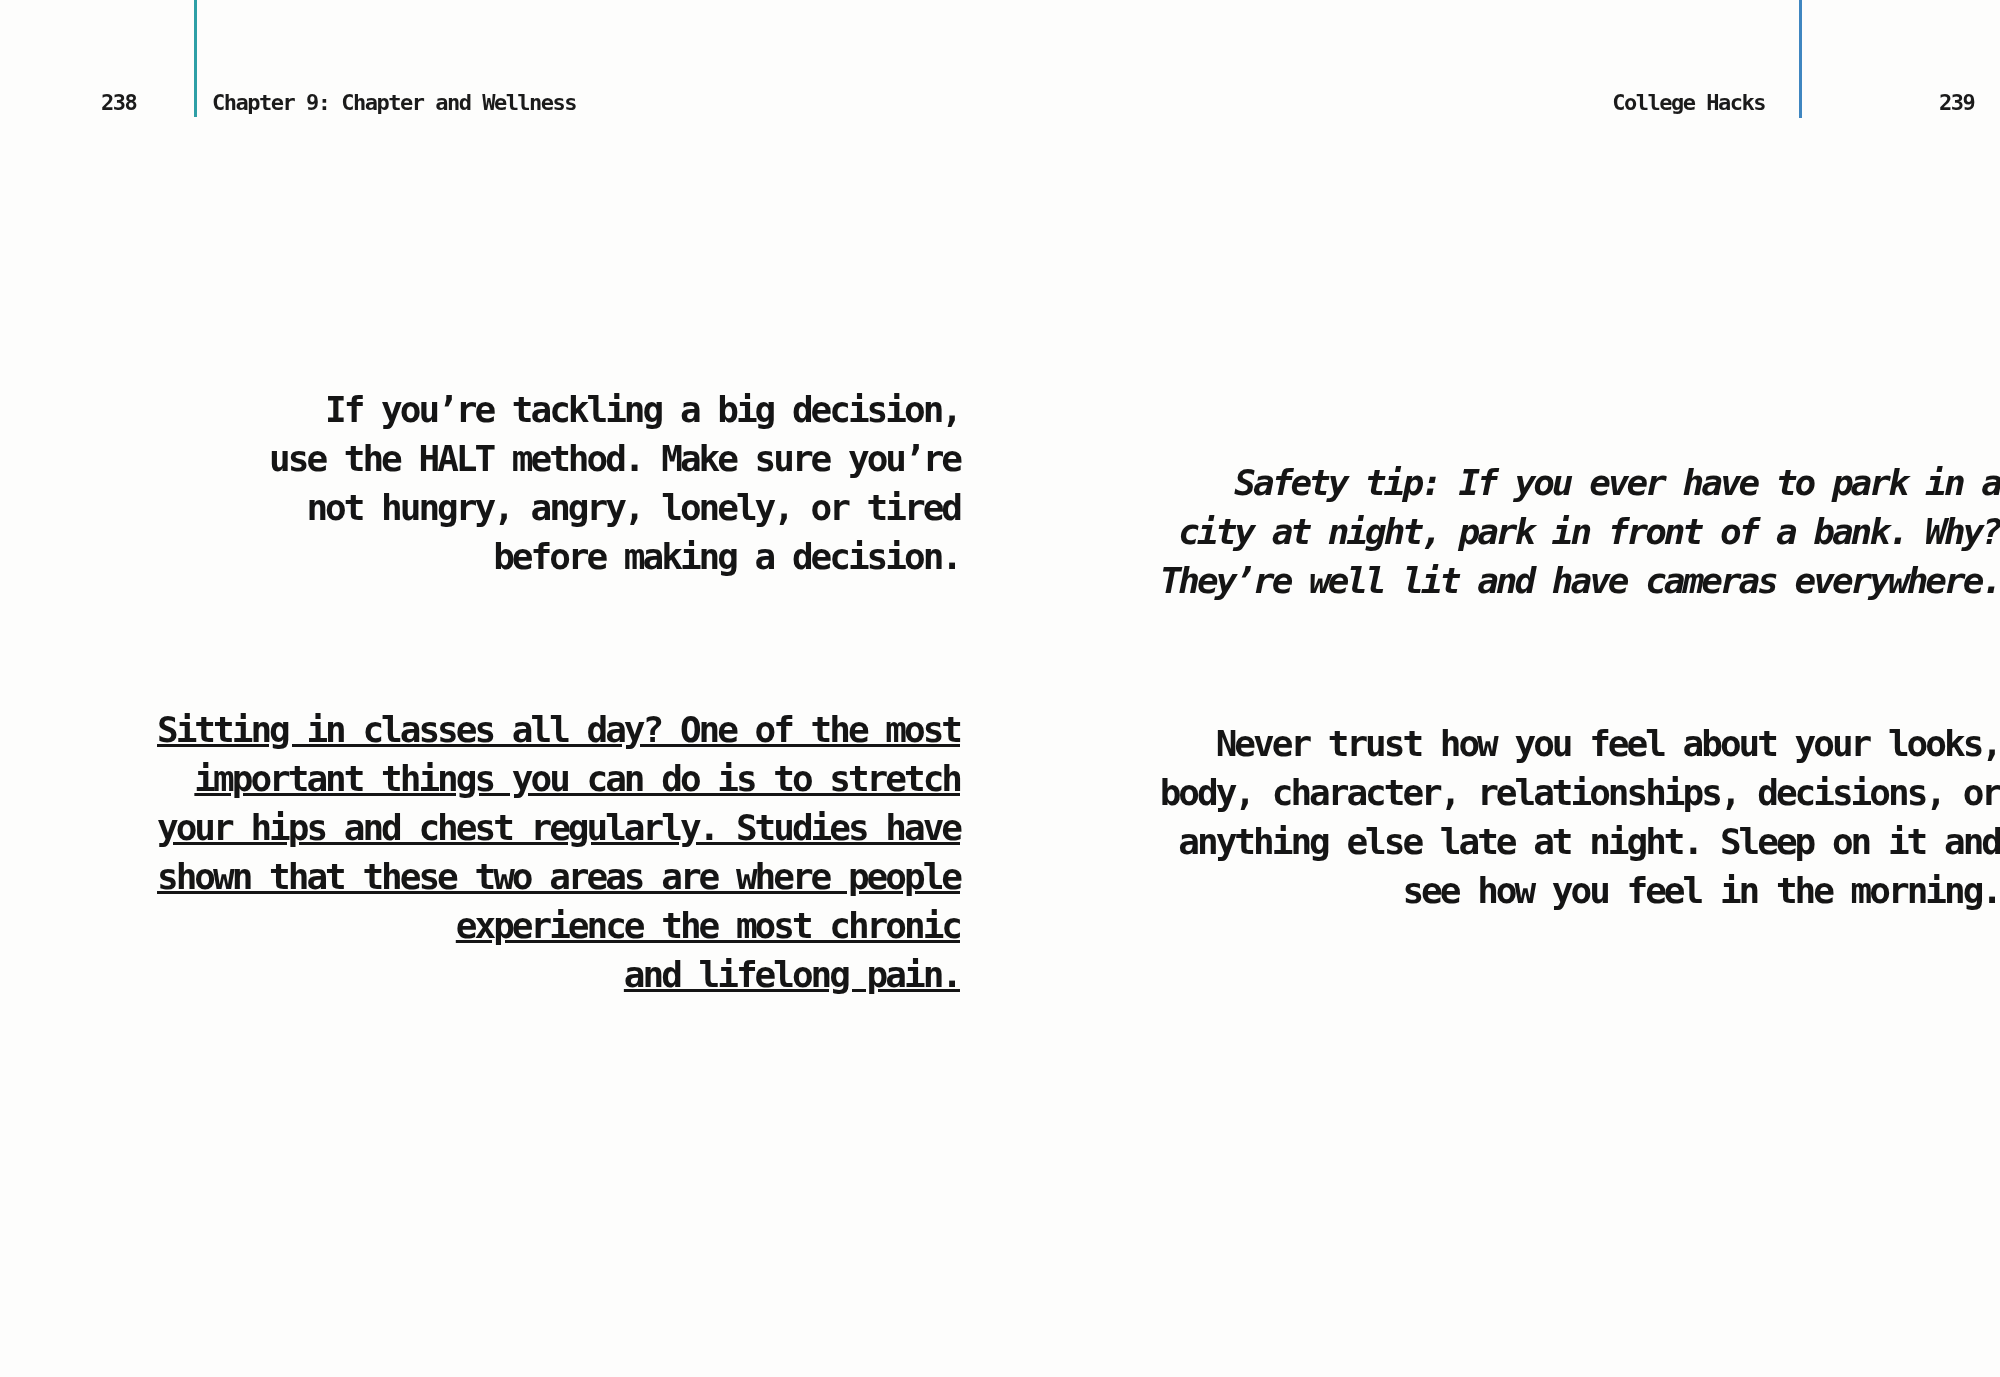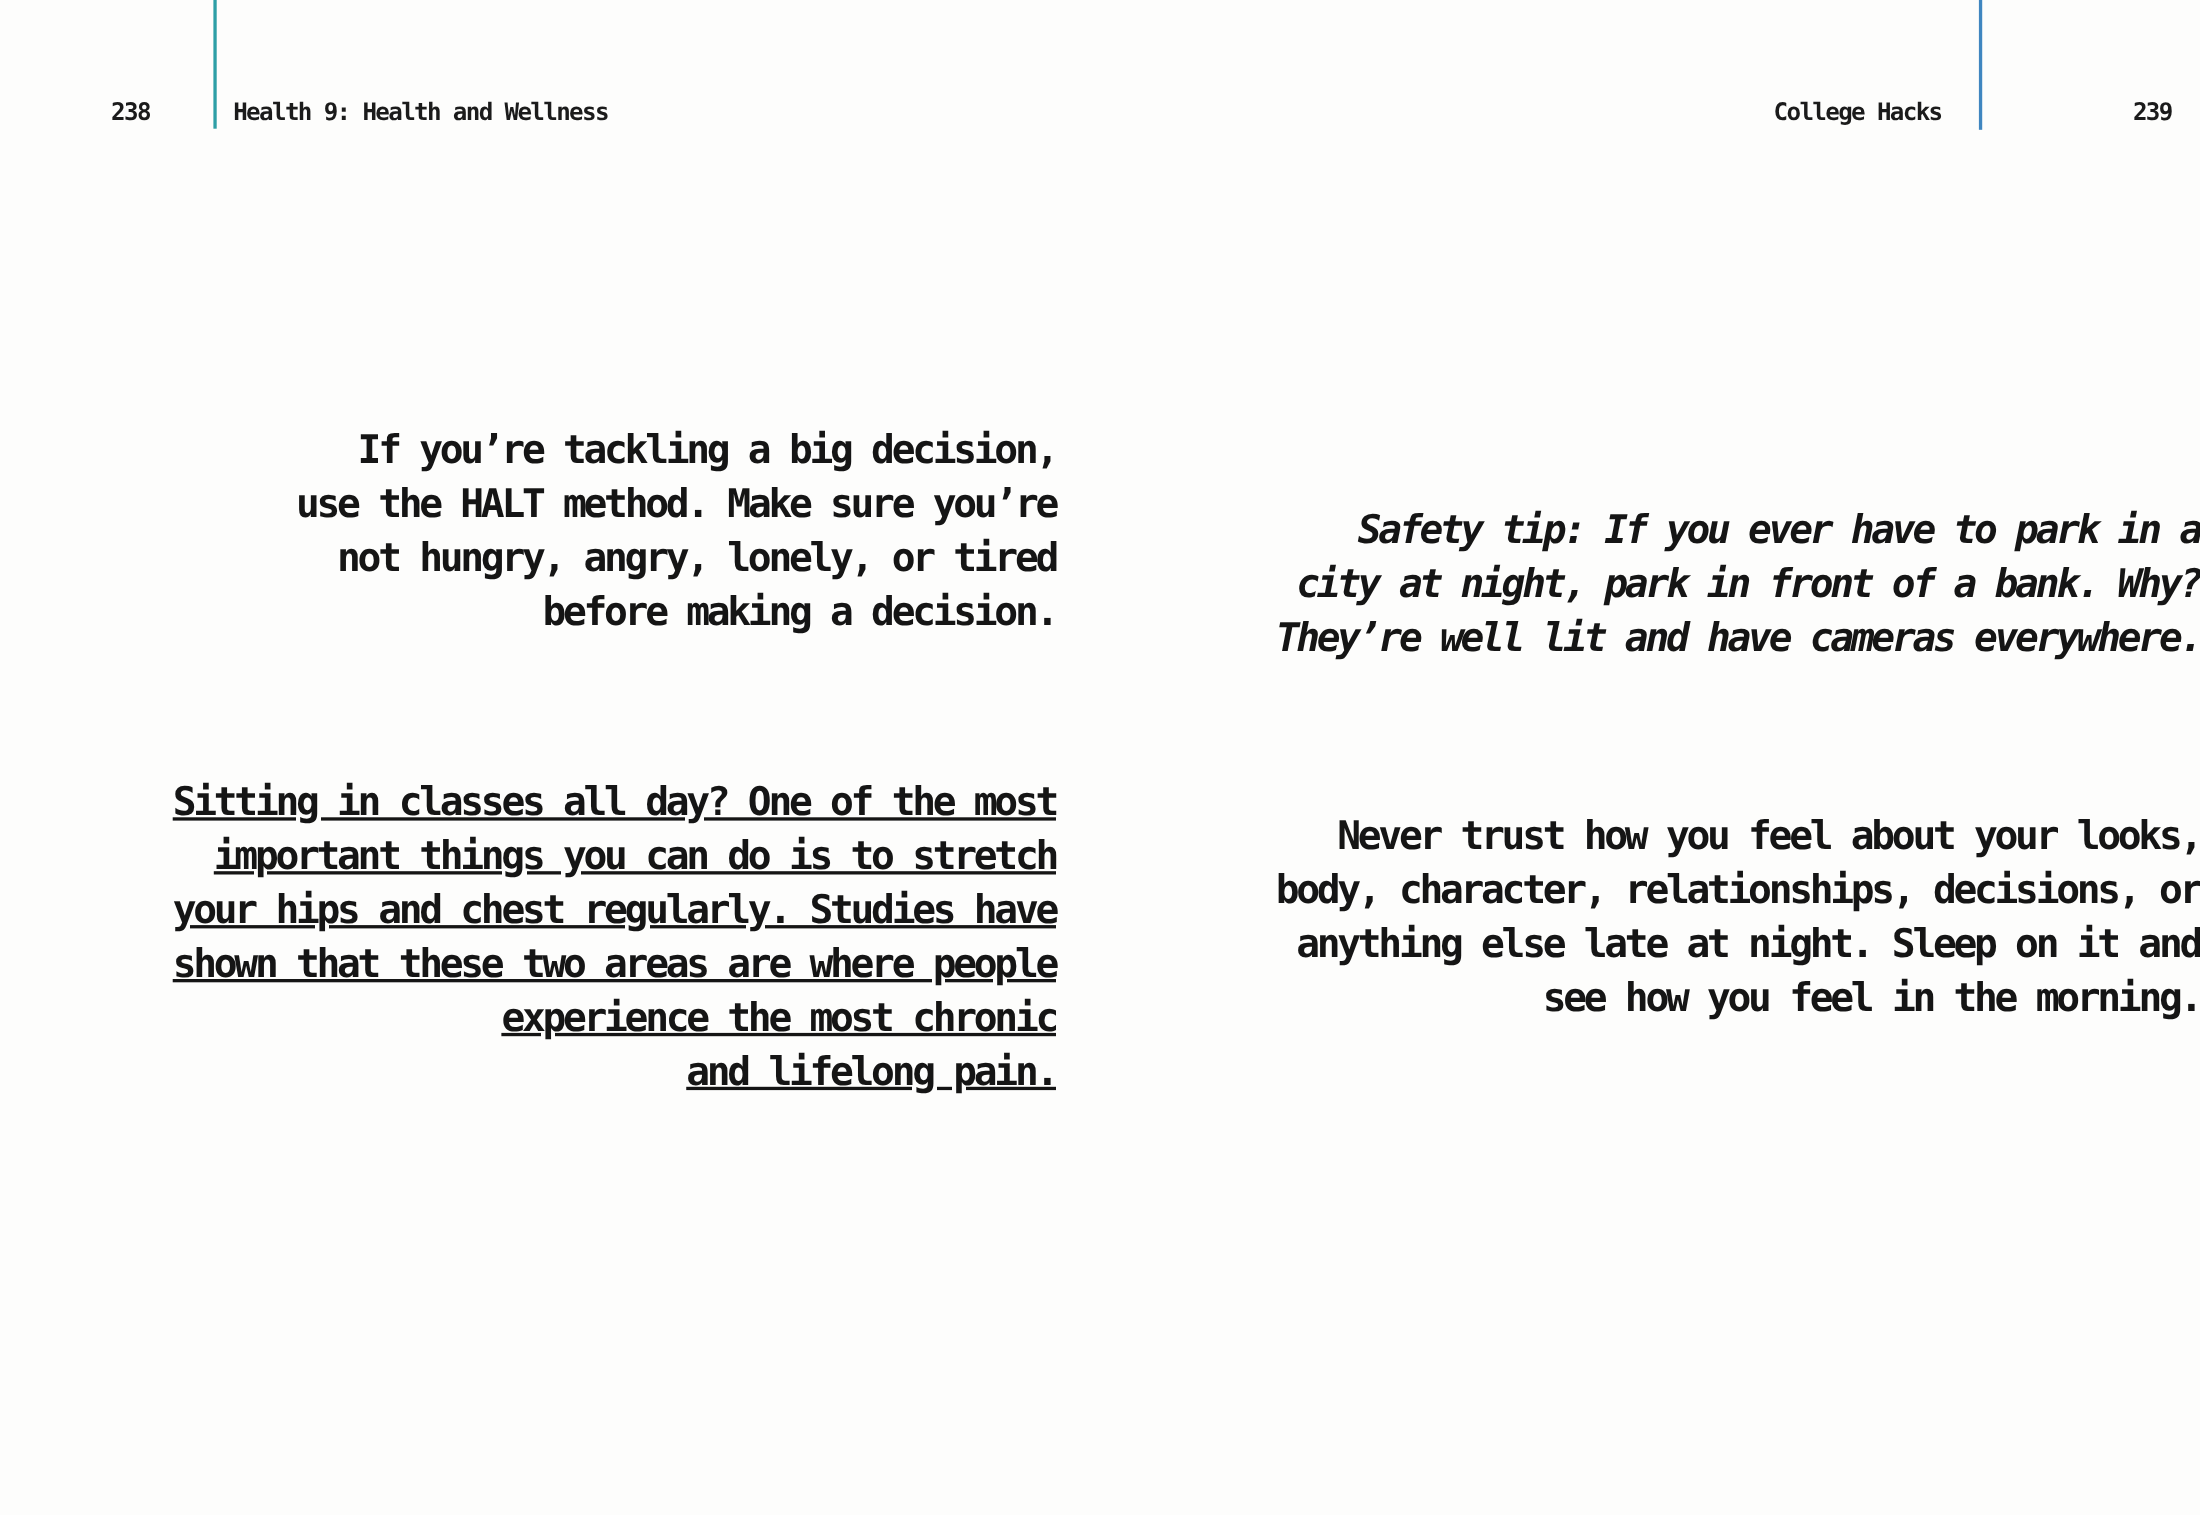--- a/index.html
+++ b/index.html
@@ -50,30 +50,30 @@
     line-height: 49px;
     letter-spacing: -3px;
     color: #151515;
   }
   .tip-left  { left: 10px;   width: 950px; }
   .tip-right { left: 1060px; width: 940px; }
 
   .tip-halt    { top: 385px; }
   .tip-stretch { top: 705px; text-decoration: underline; }
   .tip-safety  { top: 458px; font-style: italic; }
-  .tip-sleep   { top: 736px; }
+  .tip-sleep   { top: 719px; }
 </style>
 </head>
 <body>
 
 <div class="header-text pagenum-left">238</div>
 
 <div class="head-rule head-rule-left"></div>
 
-<div class="header-text running-left">Health 9: Health and Wellness</div>
+<div class="header-text running-left">Chapter 9: Chapter and Wellness</div>
 
 <div class="header-text running-right">College Hacks</div>
 
 <div class="head-rule head-rule-right"></div>
 
 <div class="header-text pagenum-right">239</div>
 
 <div class="tip-block tip-left tip-halt">If you’re tackling a big decision,
 use the HALT method. Make sure you’re
 not hungry, angry, lonely, or tired

